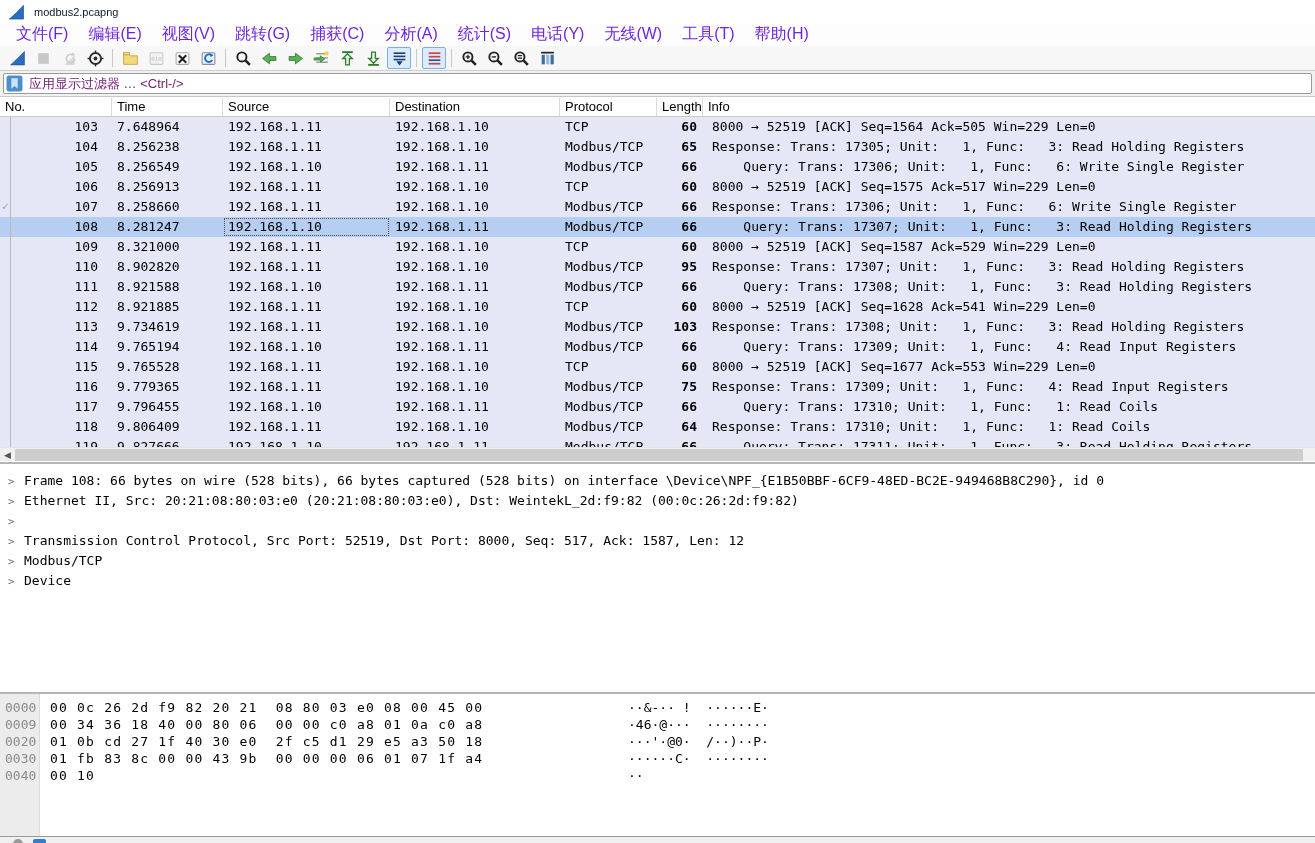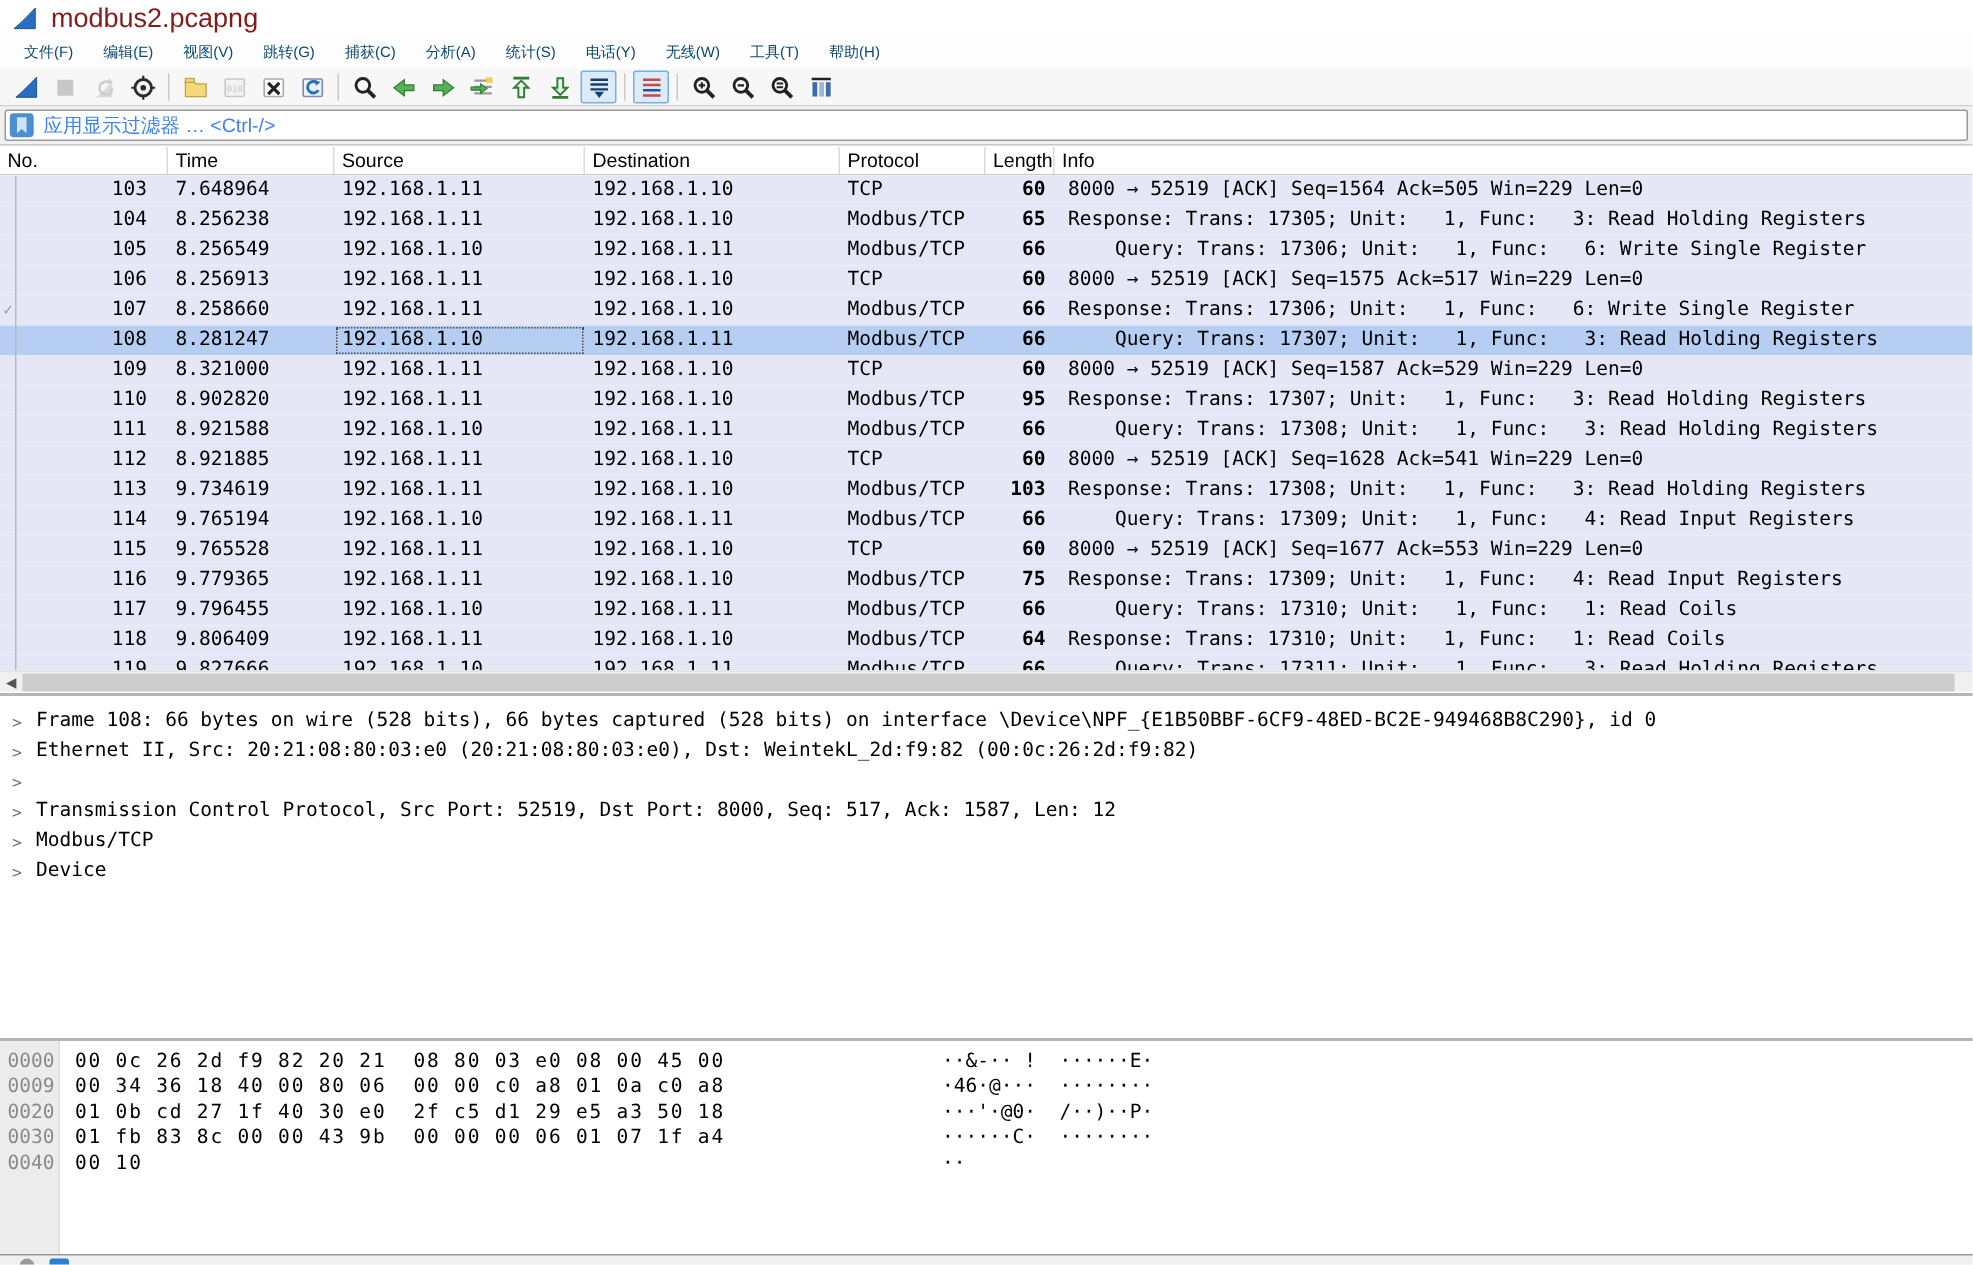--- a/index.html
+++ b/index.html
@@ -8,39 +8,39 @@
   .mono { font-family:"DejaVu Sans Mono","Liberation Mono",monospace; }
   .win { position:absolute; inset:0; width:1315px; height:843px; background:#fff; }
 
   
   .sliver-blue { position:absolute; left:588px; top:0; width:153px; height:2px; background:#0a7ad4; }
   .sliver-gray { position:absolute; left:741px; top:0; width:401px; height:2px; background:#dcdcdc; }
 
   
   .titlebar { position:absolute; left:0; top:0; width:100%; height:24px; background:#fff; display:flex; align-items:center; padding-left:8px; }
   .titlebar .logo { width:17px; height:17px; margin-right:9px; }
-  .titlebar .title { font-size:18px; color:#7f1d1d; }
+  .titlebar .title { font-size:11px; color:#0f172a; }
 
   
   .menubar { position:absolute; left:0; top:24px; width:100%; height:22px; background:#fdfdfd; display:flex; align-items:center; padding-left:6px; }
-  .menu-item { font-size:10px; color:#0c4a6e; padding:2px 10px 3px 10px; cursor:default; }
+  .menu-item { font-size:16px; color:#6d28d9; padding:2px 10px 3px 10px; cursor:default; }
 
   
   .toolbar { position:absolute; left:0; top:46px; width:100%; height:25px; background:#f7f7f7; border-bottom:1px solid #cfcfcf; display:flex; align-items:center; padding-left:4px; }
   .tbtn { width:24px; height:22px; display:flex; align-items:center; justify-content:center; margin:0 1px; border:1px solid transparent; border-radius:2px; }
   .tbtn svg { width:17px; height:17px; display:block; }
   .tbtn.disabled { opacity:.45; filter:grayscale(1); }
   .tbtn.active { background:#dcebfa; border-color:#7ab0e0; }
   .tsep { width:1px; height:18px; background:#c9c9c9; margin:0 4px; }
 
   
   .filterbar { position:absolute; left:0; top:71px; width:100%; height:26px; background:#f1f1f1; padding:2px 3px; }
   .filter-input { width:100%; height:21px; background:#fff; border:1px solid #9a9a9a; border-radius:2px; display:flex; align-items:center; }
   .filter-bookmark { width:17px; height:17px; margin:0 6px 0 2px; }
-  .filter-ph { font-size:13px; color:#3b82f6; }
+  .filter-ph { font-size:13px; color:#701a75; }
   .filterbar { border-bottom:1px solid #c8c8c8; }
 
   
   .pkt-header { position:absolute; left:0; top:98px; width:100%; height:19px; background:#fff; border-bottom:1px solid #c9c9c9; display:flex; font-size:13px; }
   .ph-cell { border-right:1px solid #dadada; padding:1px 0 0 5px; color:#000; overflow:hidden; white-space:nowrap; }
   .ph-cell:last-child { border-right:none; flex:1; }
 
   
   .pkt-list { position:absolute; left:0; top:117px; width:100%; height:330px; overflow:hidden; background:#fff; }
   .pkt-row { display:flex; height:20px; font-size:13px; background:#e5e7f7; color:#000; white-space:pre; position:relative; }

